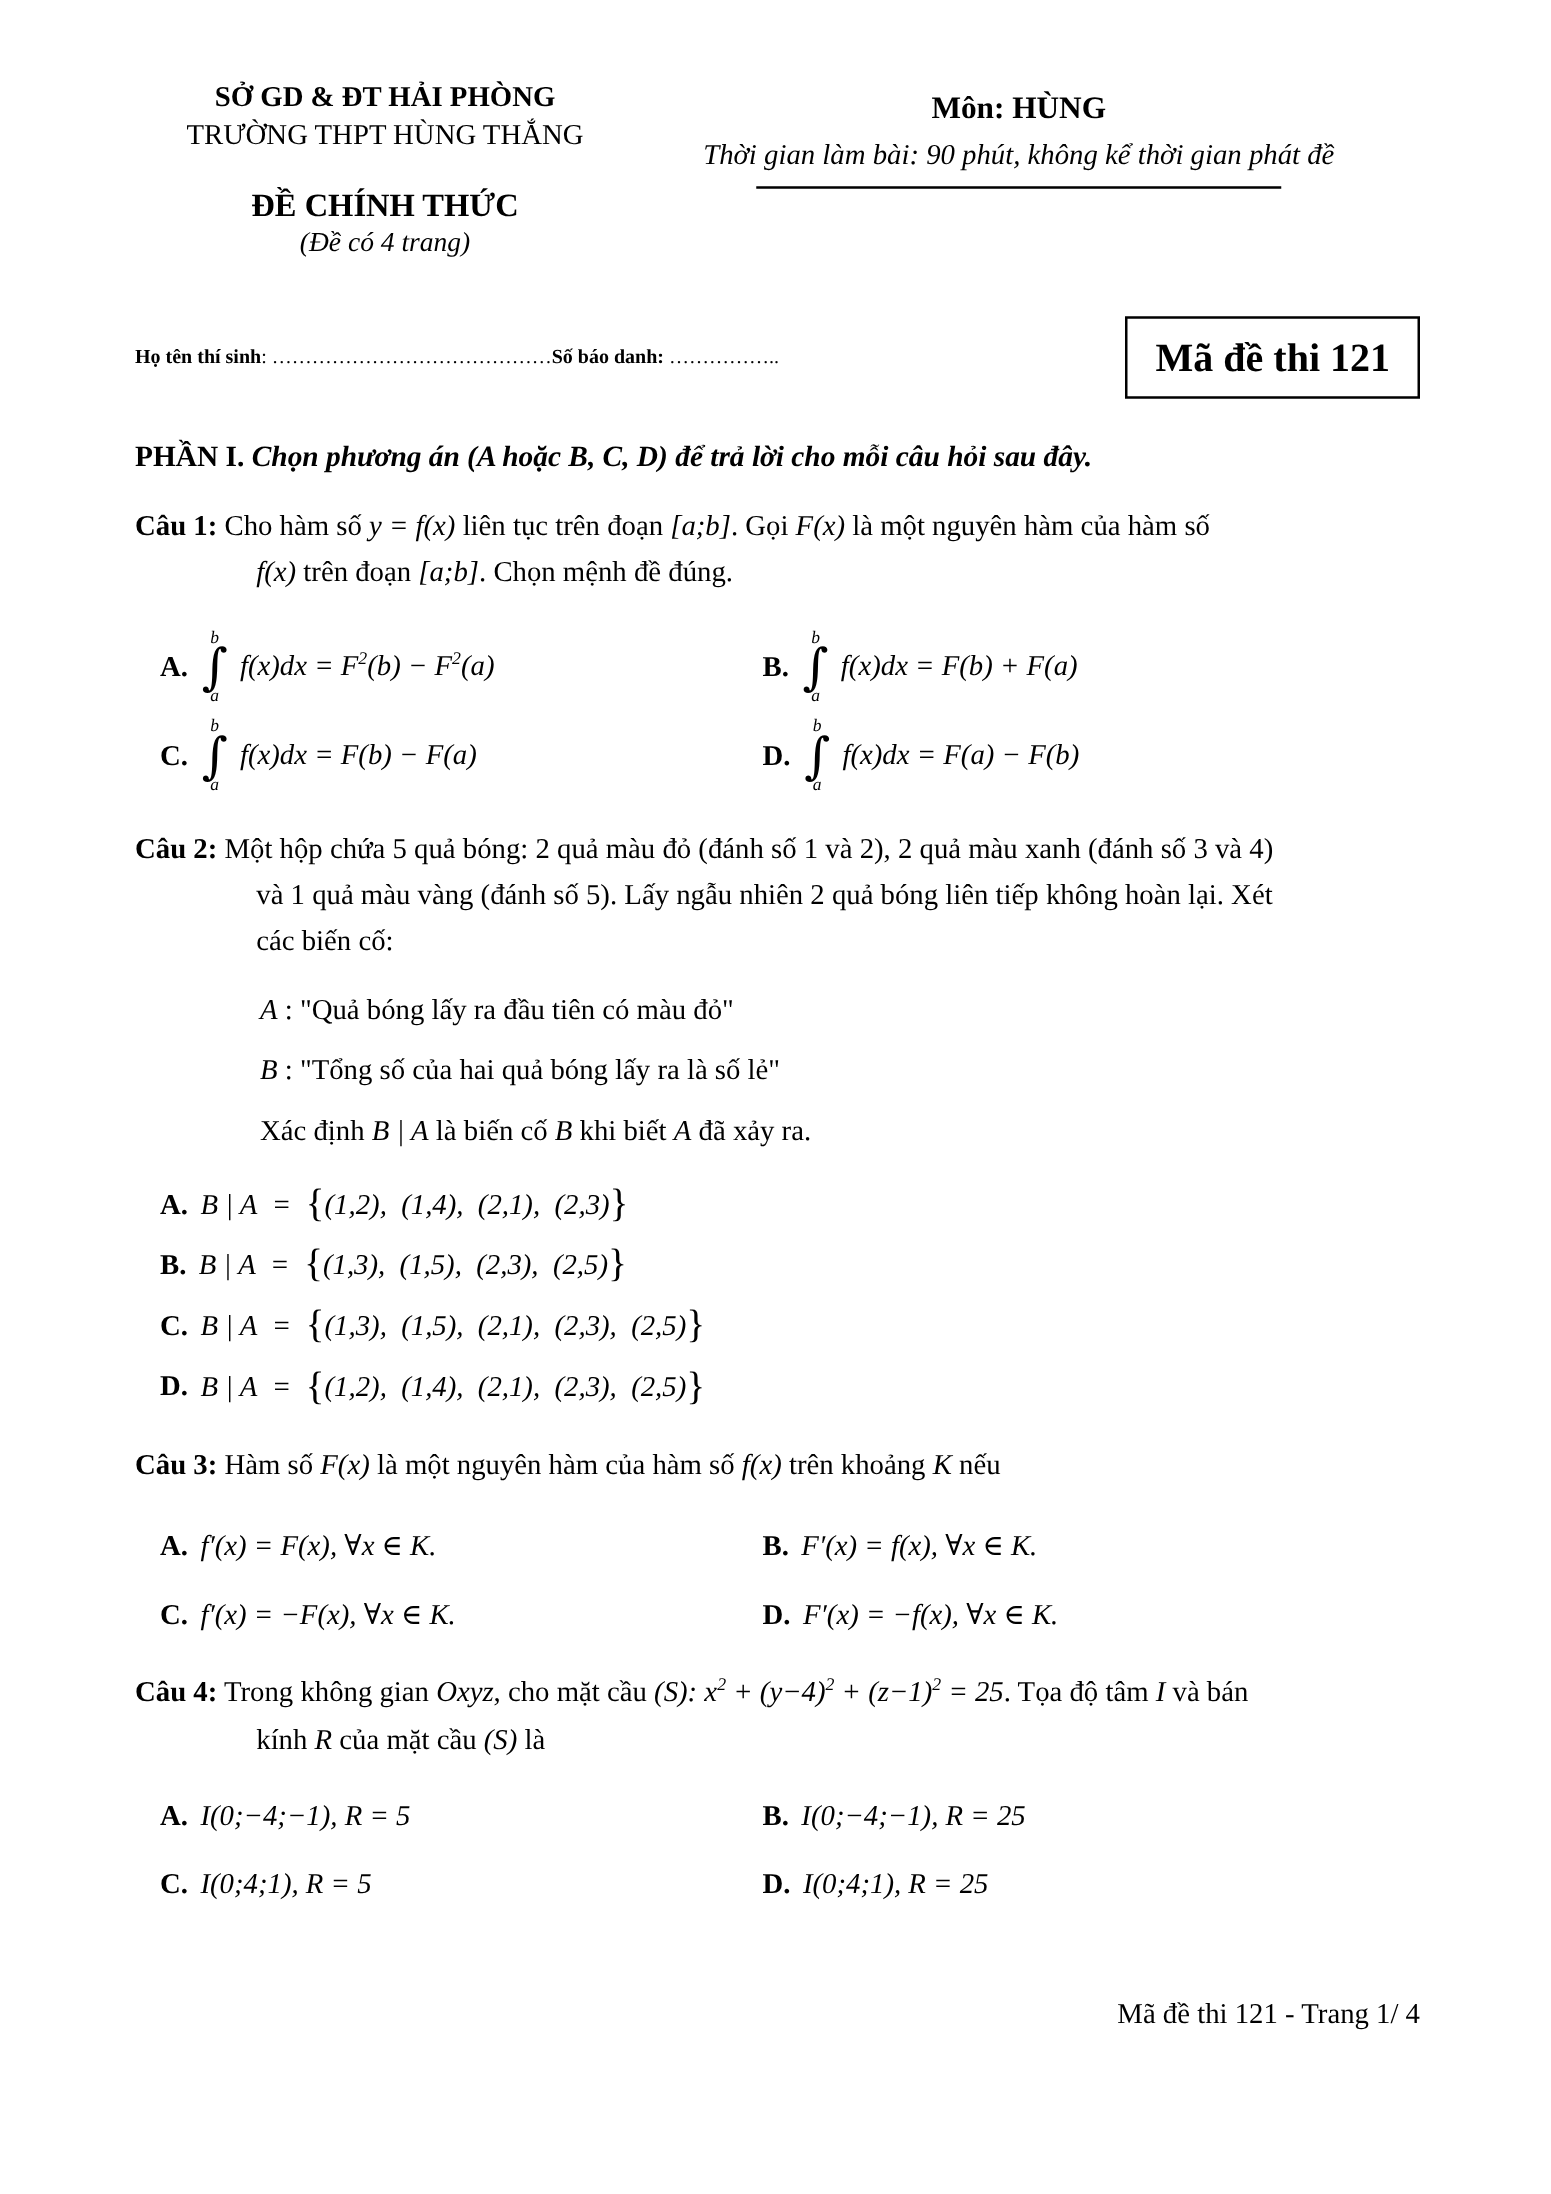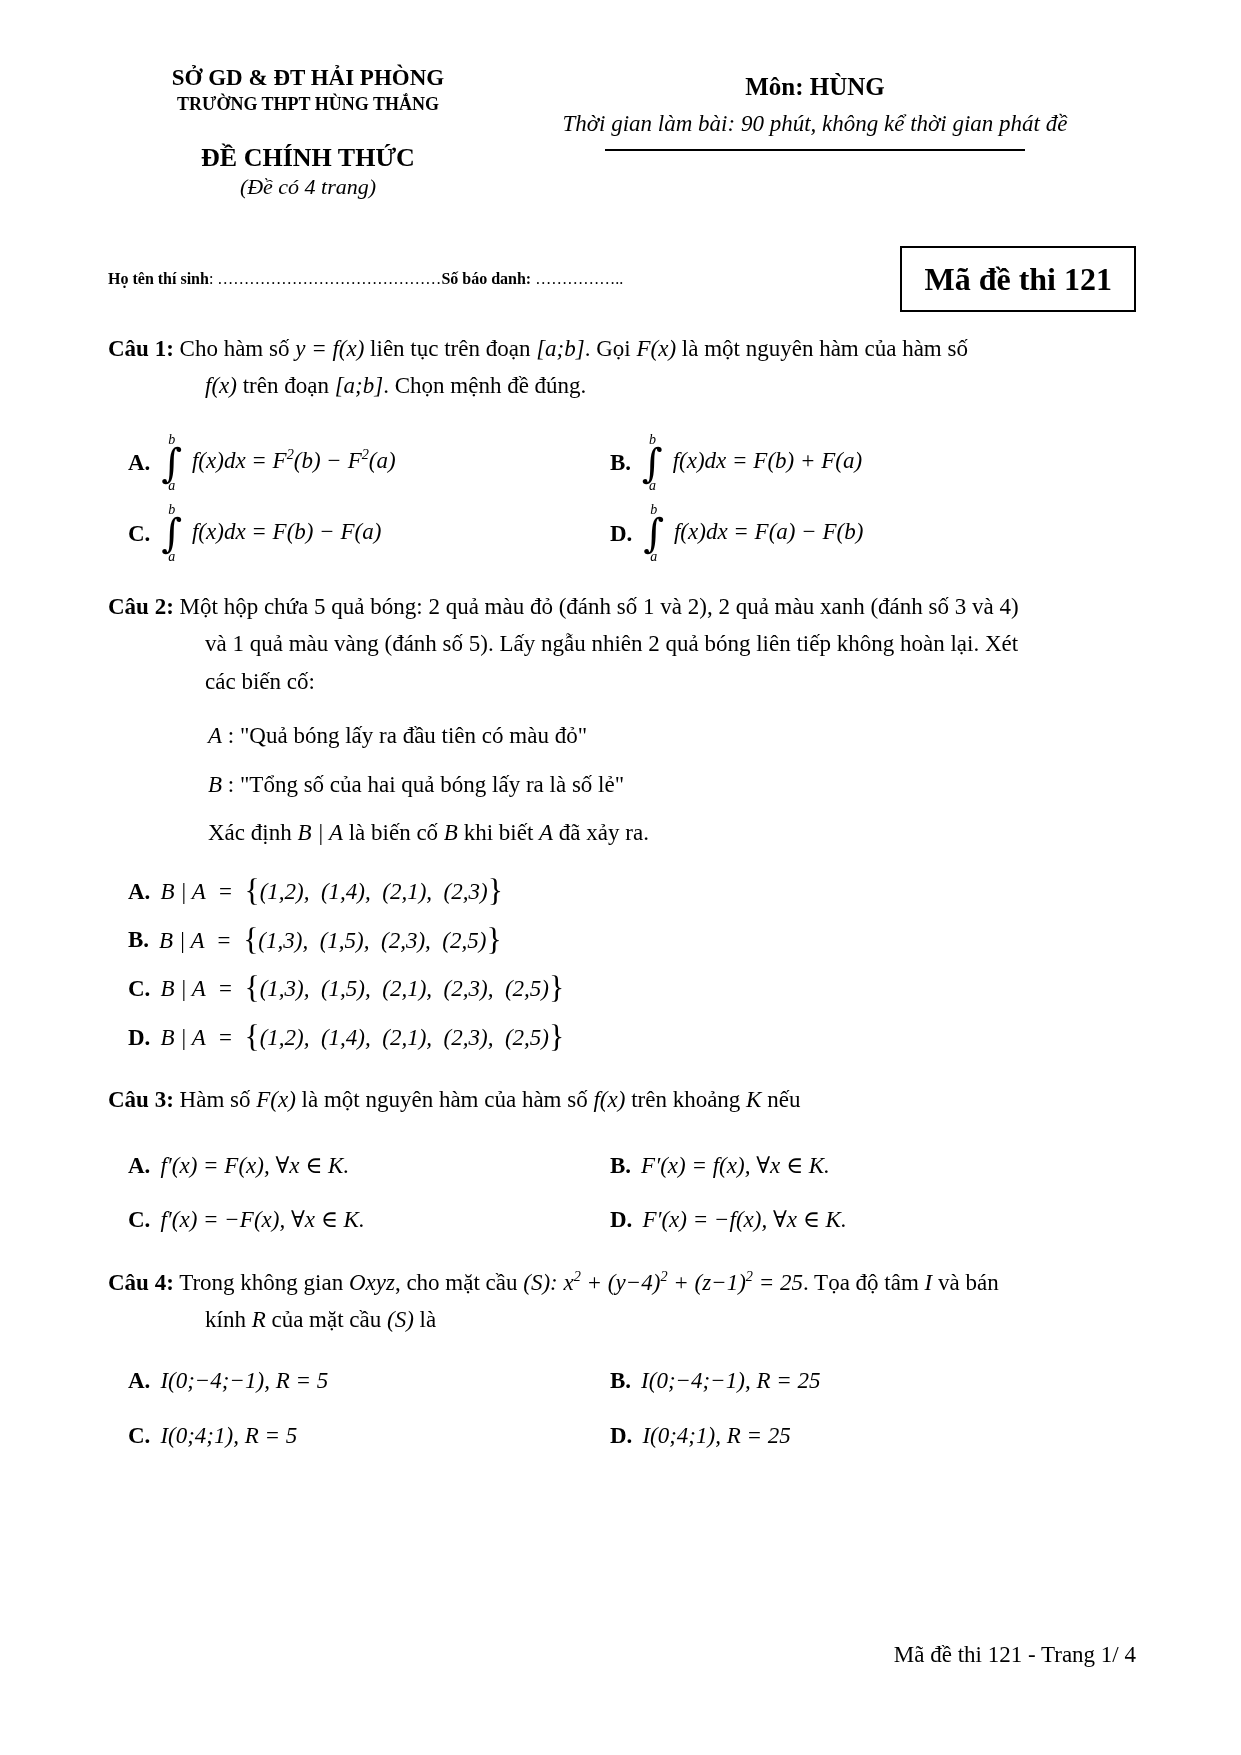--- a/index.html
+++ b/index.html
@@ -8,21 +8,21 @@
     font-family:"Liberation Serif","DejaVu Serif",serif;
     color:#000;font-size:23px;line-height:1.5;
     position:relative;overflow:hidden;
   }
   .page{padding:63px 105px 0 108px;position:relative;height:100%;box-sizing:border-box;}
 
   
   .header{display:flex;align-items:flex-start;}
   .h-left{flex:0 0 400px;text-align:center;}
   .h-left .dept{font-weight:bold;font-size:23px;line-height:1.3;}
-  .h-left .school{font-weight:bold;font-size:18px;line-height:1.3;}
+  .h-left .school{font-weight:normal;font-size:23px;line-height:1.3;}
   .h-left .official{font-weight:bold;font-size:26px;margin-top:26px;line-height:1.2;}
   .h-left .pagesnote{font-style:italic;font-size:22px;line-height:1.3;}
   .h-right{flex:1;text-align:center;padding-right:14px;}
   .h-right .title{font-weight:bold;font-size:26px;line-height:1.25;}
   .h-right .subject{font-weight:bold;font-size:25px;margin-top:8px;line-height:1.25;}
   .h-right .duration{font-style:italic;font-size:23px;margin-top:8px;line-height:1.25;}
   .h-right .rule{width:420px;border-top:2px solid #000;margin:10px auto 0 auto;height:0;}
 
   
   .student-row{display:flex;align-items:center;margin-top:44px;}
@@ -55,21 +55,21 @@
   .math{font-style:italic;}
   .math sup{font-size:0.62em;font-style:italic;}
   .integral{
     display:inline-flex;flex-direction:column;align-items:center;
     vertical-align:middle;line-height:1;margin:0 4px 0 1px;font-style:normal;
   }
   .integral .lim{font-size:14px;font-style:italic;line-height:1;}
   .integral .isign{font-size:40px;line-height:0.82;font-family:"DejaVu Serif",serif;font-style:normal;}
   .brace{font-size:1.38em;font-style:normal;line-height:1;vertical-align:-0.06em;}
 
-  .footer{position:absolute;top:1638px;left:0;right:105px;text-align:right;font-size:23px;}
+  .footer{position:absolute;top:1594px;left:0;right:105px;text-align:right;font-size:23px;}
 </style>
 </head>
 <body>
 
 <div class="page">
 
   <div class="header">
     <div class="h-left">
       <div class="dept">SỞ GD &amp; ĐT HẢI PHÒNG</div>
       <div class="school">TRƯỜNG THPT HÙNG THẮNG</div>
@@ -83,20 +83,24 @@
     </div>
   </div>
 
   <div class="student-row">
     <div class="student-text">
       <b>Họ tên thí sinh</b><span>: ……………………………………</span><b>Số báo danh:</b><span> ……………..</span>
     </div>
     <div class="code-box">Mã đề thi 121</div>
   </div>
 
+  <div class="part-head">
+    <span class="part-label">PHẦN I.</span>
+    <span class="part-instr">Chọn phương án (A hoặc B, C, D) để trả lời cho mỗi câu hỏi sau đây.</span>
+  </div>
 
   <div class="question" style="margin-top:18px;">
     <p class="q-text"><b class="q-label">Câu 1:</b> <span>Cho hàm số <span class="math">y = f(x)</span> liên tục trên đoạn <span class="math">[a;b]</span>. Gọi <span class="math">F(x)</span> là một nguyên hàm của hàm số<br><span class="math">f(x)</span> trên đoạn <span class="math">[a;b]</span>. Chọn mệnh đề đúng.</span></p>
     <div class="opt-grid" style="margin-top:28px;row-gap:10px;">
       <div class="opt">
           <span class="letter">A.</span>
           <span><span class="math"><span class="integral">
                 <span class="lim">b</span>
                 <span class="isign">∫</span>
                 <span class="lim">a</span>

